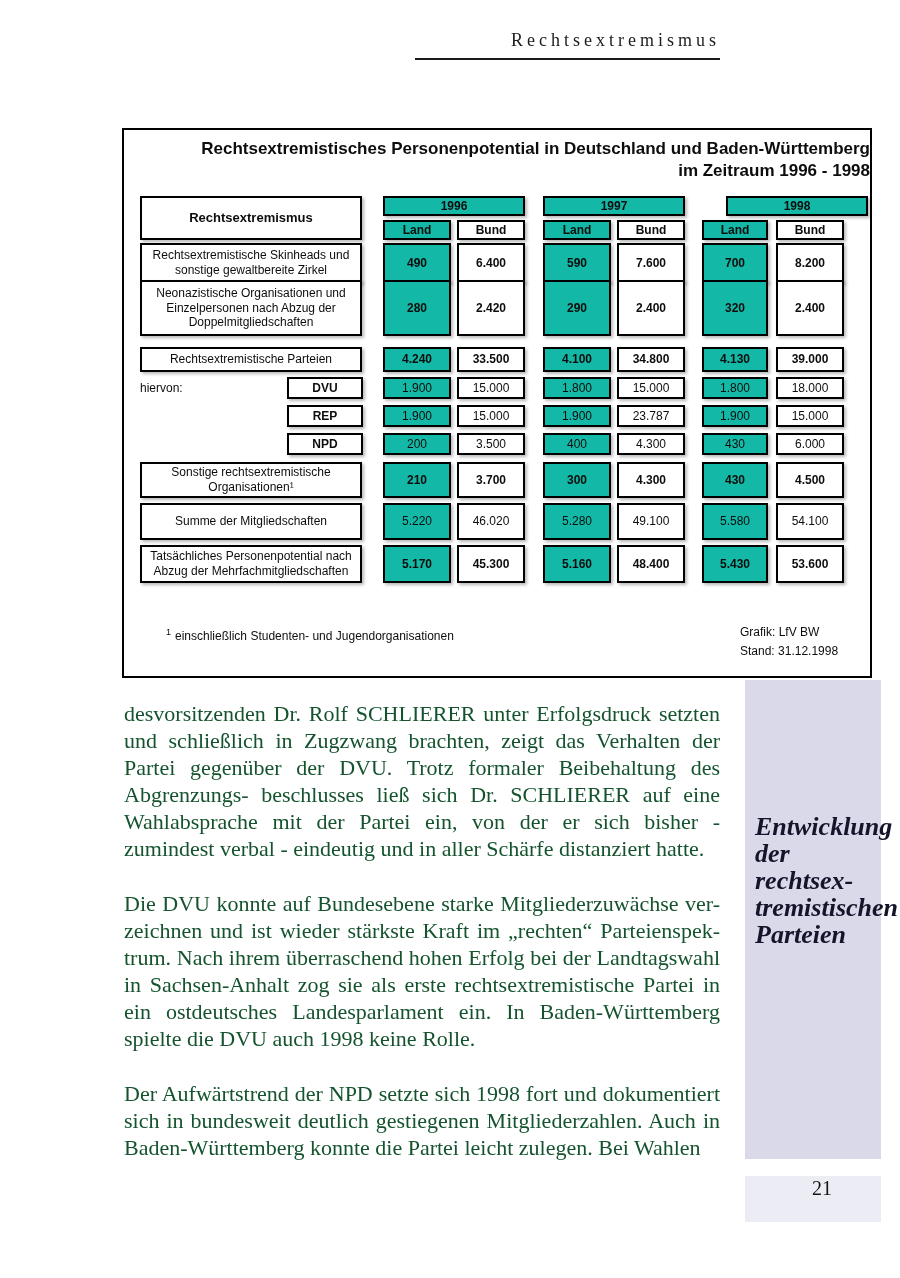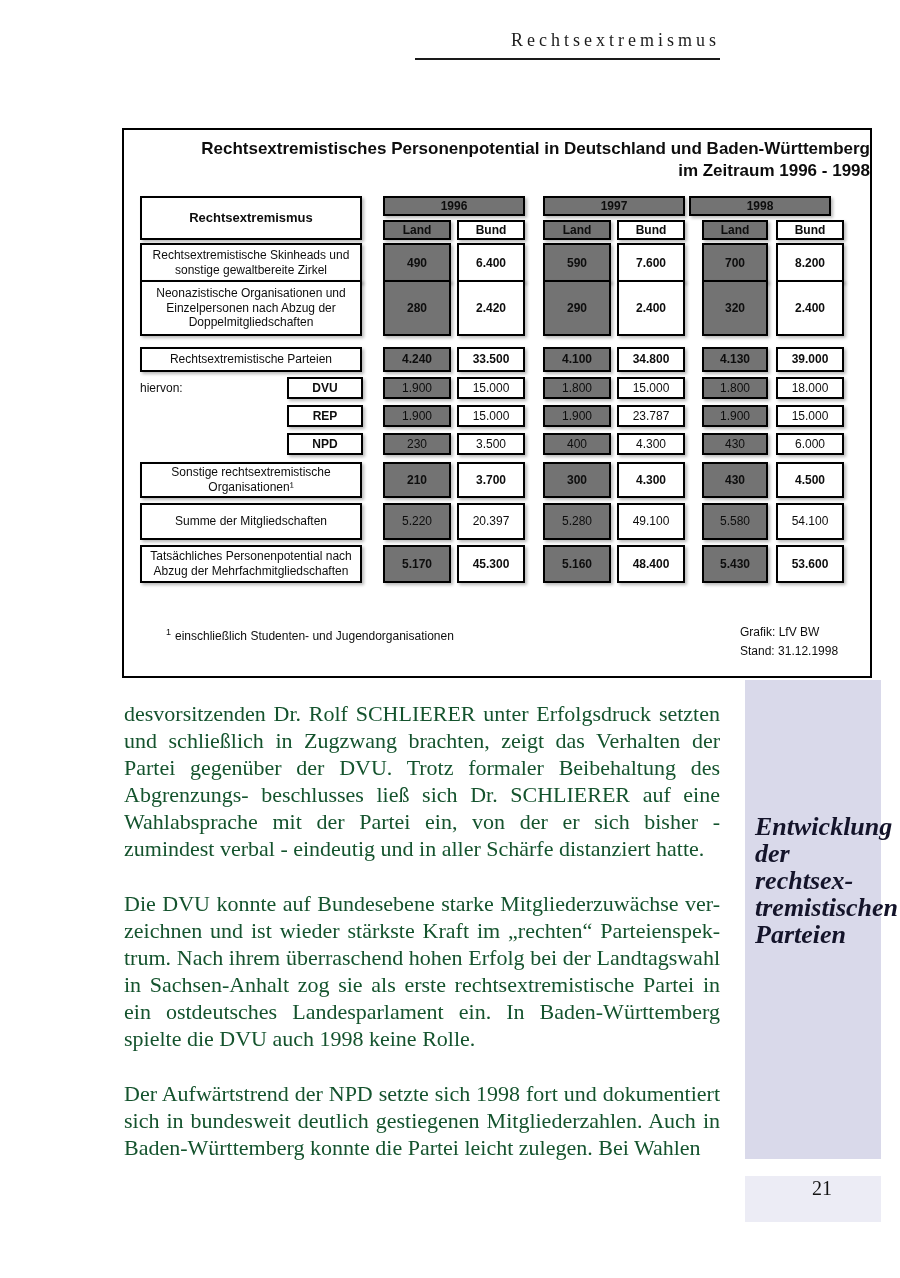--- a/index.html
+++ b/index.html
@@ -25,21 +25,21 @@
   .chart-title {
     position:absolute; top:8px; left:0; width:100%;
     text-align:right; font-weight:bold; font-size:17px; line-height:22px; color:#0d0d0d;
   }
   .cell {
     position:absolute; border:2px solid #000; background:#fff;
     display:flex; align-items:center; justify-content:center; text-align:center;
     font-size:12px; line-height:1.22; box-shadow:2px 2px 3px rgba(0,0,0,0.28);
     padding:1px 3px; box-sizing:border-box; color:#0d0d0d;
   }
-  .shaded { background:#737373; }
+  .shaded { background:#14b8a6; }
   .bold   { font-weight:bold; }
   .corner {
     left:16px; top:66px; width:222px; height:44px;
     font-weight:bold; font-size:13px;
   }
   
   .cL { left:16px;  width:222px; }
   .c1 { left:259px; width:68px; }
   .c2 { left:333px; width:68px; }
   .c3 { left:419px; width:68px; }
@@ -112,21 +112,21 @@
 
     <div class="chart-title">
       <div>Rechtsextremistisches Personenpotential in Deutschland und Baden-Württemberg</div>
       <div>im Zeitraum 1996 - 1998</div>
     </div>
 
     <div class="cell corner">Rechtsextremismus</div>
 
     <div class="cell shaded bold" style="left:259px;top:66px;width:142px;height:20px">1996</div>
     <div class="cell shaded bold" style="left:419px;top:66px;width:142px;height:20px">1997</div>
-    <div class="cell shaded bold" style="left:565px;top:66px;width:142px;height:20px">1998</div>
+    <div class="cell shaded bold" style="left:602px;top:66px;width:142px;height:20px">1998</div>
 
     <div class="cell shaded bold c1" style="top:90px;height:20px">Land</div>
     <div class="cell bold c2" style="top:90px;height:20px">Bund</div>
     <div class="cell shaded bold c3" style="top:90px;height:20px">Land</div>
     <div class="cell bold c4" style="top:90px;height:20px">Bund</div>
     <div class="cell shaded bold c5" style="top:90px;height:20px">Land</div>
     <div class="cell bold c6" style="top:90px;height:20px">Bund</div>
 
     <div class="t-row" style="top:113px;height:40px">
       <div class="cell cL">Rechtsextremistische Skinheads und sonstige gewaltbereite Zirkel</div>
@@ -174,42 +174,42 @@
       <div class="cell shaded c1">1.900</div>
       <div class="cell c2">15.000</div>
       <div class="cell shaded c3">1.900</div>
       <div class="cell c4">23.787</div>
       <div class="cell shaded c5">1.900</div>
       <div class="cell c6">15.000</div>
     </div>
 
     <div class="t-row" style="top:303px;height:22px">
       <div class="cell sub-lbl">NPD</div>
-      <div class="cell shaded c1">230</div>
+      <div class="cell shaded c1">200</div>
       <div class="cell c2">3.500</div>
       <div class="cell shaded c3">400</div>
       <div class="cell c4">4.300</div>
       <div class="cell shaded c5">430</div>
       <div class="cell c6">6.000</div>
     </div>
 
     <div class="t-row" style="top:332px;height:36px">
       <div class="cell cL">Sonstige rechtsextremistische Organisationen¹</div>
       <div class="cell shaded bold c1">210</div>
       <div class="cell bold c2">3.700</div>
       <div class="cell shaded bold c3">300</div>
       <div class="cell bold c4">4.300</div>
       <div class="cell shaded bold c5">430</div>
       <div class="cell bold c6">4.500</div>
     </div>
 
     <div class="t-row" style="top:373px;height:37px">
       <div class="cell cL">Summe der Mitgliedschaften</div>
       <div class="cell shaded c1">5.220</div>
-      <div class="cell c2">20.397</div>
+      <div class="cell c2">46.020</div>
       <div class="cell shaded c3">5.280</div>
       <div class="cell c4">49.100</div>
       <div class="cell shaded c5">5.580</div>
       <div class="cell c6">54.100</div>
     </div>
 
     <div class="t-row" style="top:415px;height:38px">
       <div class="cell cL">Tatsächliches Personenpotential nach Abzug der Mehrfachmitgliedschaften</div>
       <div class="cell shaded bold c1">5.170</div>
       <div class="cell bold c2">45.300</div>

